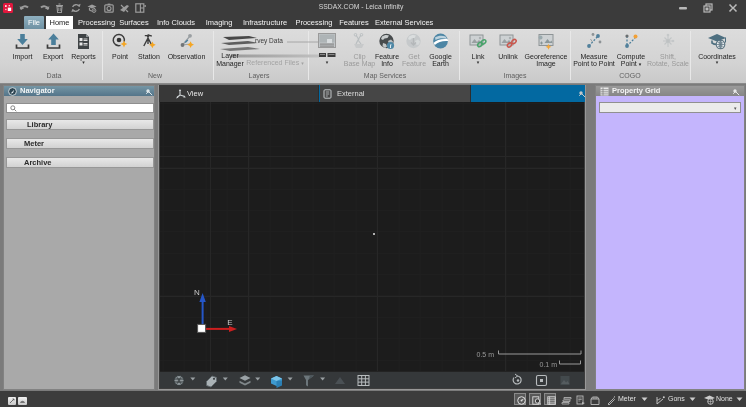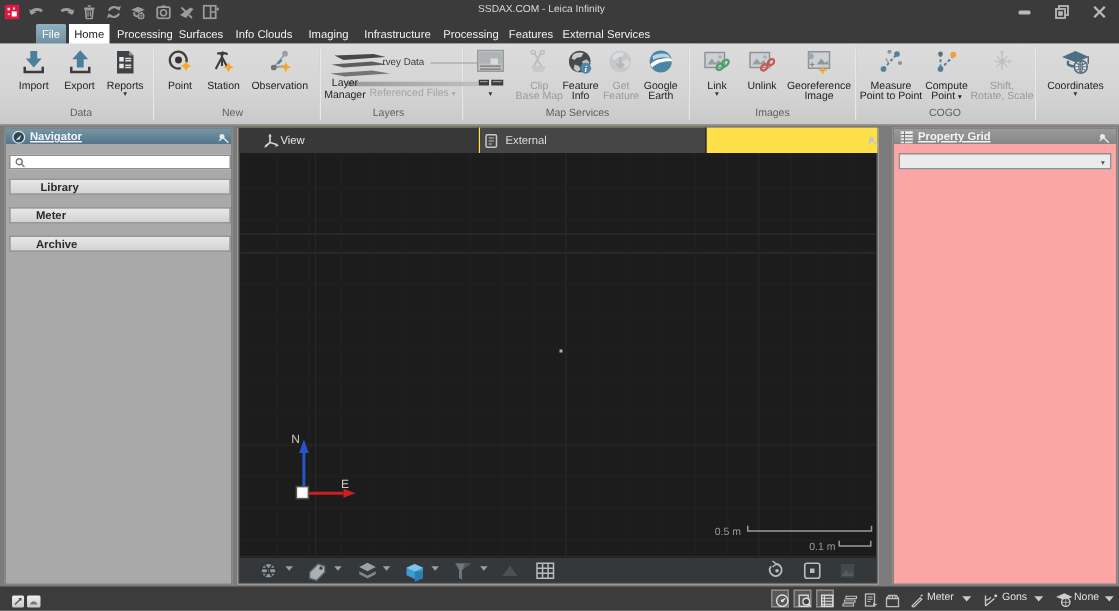--- a/index.html
+++ b/index.html
@@ -16,40 +16,40 @@
   #tab-home { left:46px; width:27px; background:#ffffff; color:#1a1a1a; }
   
   #ribbon { left:0; top:29px; width:746px; height:55px; background:linear-gradient(#dcdcdc,#d3d3d3 65%,#c9c9c9); border-bottom:1px solid #8a8a8a; }
   .gsep { position:absolute; top:2px; height:49px; width:1px; background:#aaa; border-right:1px solid #e8e8e8; }
   .glabel { position:absolute; top:42px; height:10px; font-size:7px; color:#5f5f5f; text-align:center; line-height:10px; }
   .rbtn { position:absolute; top:4px; font-size:7px; color:#1e1e1e; text-align:center; line-height:7.5px; }
   .rbtn .cap { margin-top:1px; }
   .dis { color:#9a9a9a; }
   .dd { font-size:5px; color:#333; line-height:4px; }
   
-  .panel-hdr { position:absolute; height:10px; font-size:7.5px; font-weight:bold; color:#f3f6f7; line-height:10px;text-decoration:underline; }
+  .panel-hdr { position:absolute; height:10px; font-size:7.5px; font-weight:bold; color:#f3f6f7; line-height:10px; }
   #nav-panel { left:3px; top:85px; width:152px; height:305px; background:#a9a9a9; border:1px solid #828282; }
   #nav-hdr { left:0; top:0; width:150px; background:linear-gradient(#7596a5,#54758a); padding-left:16px; }
   .navbtn { position:absolute; left:2px; width:148px; height:11px; background:linear-gradient(#e8e8e8,#d2d2d2); border:1px solid #979797; font-size:7.5px; font-weight:bold; color:#2a2a2a; line-height:9px; padding-left:17px; }
   #searchbox { position:absolute; left:2px; top:17px; width:148px; height:10px; background:#fff; border:1px solid #8f8f8f; }
   
   #center-panel { left:158px; top:85px; width:428px; height:305px; background:#3e3e3e; border:1px solid #989898; border-top:none; }
-  #vtabbar { left:0; top:0; width:426px; height:17px; background:#fde047; }
+  #vtabbar { left:0; top:0; width:426px; height:17px; background:#0369a1; }
   #vtab-view { position:absolute; left:0px; top:0; width:160px; height:17px; background:#383838; border-right:1px solid #2d2d2d; color:#e8e8e8; font-size:7.5px; line-height:17px; }
   #vtab-insp { position:absolute; left:161px; top:0; width:151px; height:17px; background:#464646; border-right:1px solid #2d2d2d; color:#dedede; font-size:7.5px; line-height:17px; }
   #canvas { left:1px; top:17px; width:424px; height:269px; background-color:#1c1c1c;
     background-image:
       repeating-linear-gradient(to right, #272727 0 1px, transparent 1px 128.6px),
       repeating-linear-gradient(to bottom, #272727 0 1px, transparent 1px 128.3px),
       repeating-linear-gradient(to right, #1f1f1f 0 1px, transparent 1px 21.43px),
       repeating-linear-gradient(to bottom, #1f1f1f 0 1px, transparent 1px 21.38px);
     background-position: 88px 0, 0 66px, 2.8px 0, 0 1px; }
   #vtoolbar { left:1px; top:286px; width:424px; height:17px; background:#35383a; border-top:1px solid #232323; }
   
-  #prop-panel { left:595px; top:85px; width:150px; height:305px; background:#fca5a5; border:1px solid #828282; }
+  #prop-panel { left:595px; top:85px; width:150px; height:305px; background:#c4b5fd; border:1px solid #828282; }
   #prop-hdr { left:0; top:0; width:148px; background:linear-gradient(#9a9a9a,#868686); padding-left:16px; color:#f4f4f4; }
   #prop-dd { position:absolute; left:3px; top:16px; width:142px; height:11px; background:#ebebeb; border:1px solid #909090; }
   
   #statusbar { left:0; top:391px; width:746px; height:16px; background:#3c3c3c; }
   .sbtxt { position:absolute; top:4px; font-size:7px; color:#e0e0e0; }
   .sbbtn { position:absolute; top:2px; width:12px; height:12px; background:#585858; border:1px solid #8a8a8a; }
 </style>
 </head>
 <body>
 

